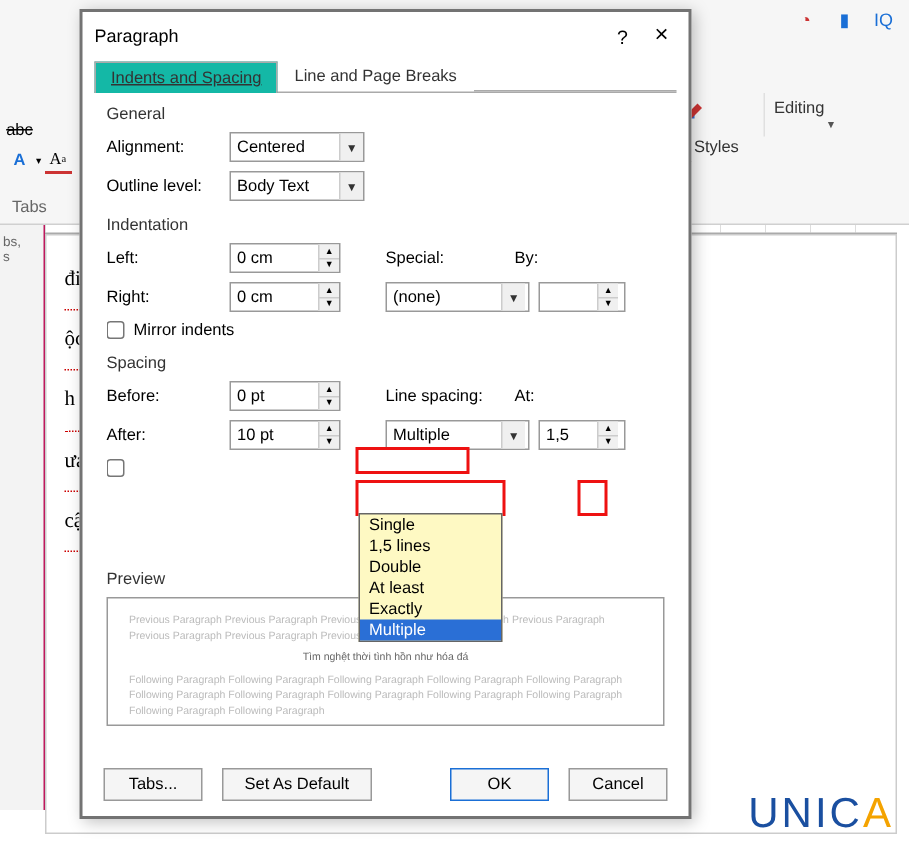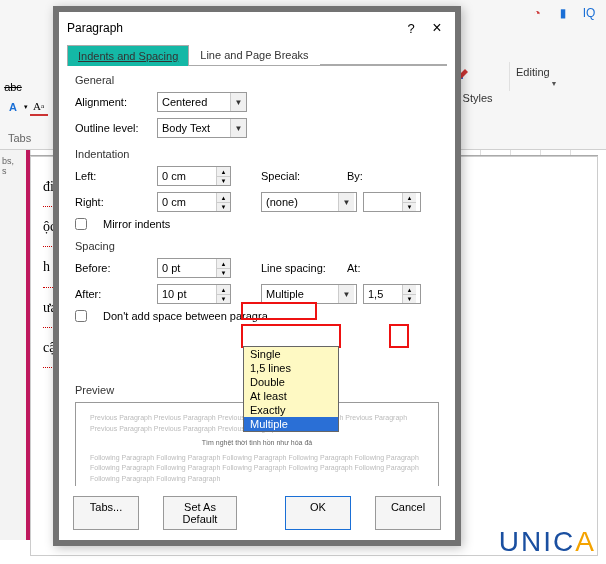--- a/index.html
+++ b/index.html
@@ -21,21 +21,21 @@
 .font-group .fg-row { display: flex; gap: 2px; align-items: center; margin-bottom: 2px; }
 .font-group .c { width: 18px; height: 18px; display: flex; align-items: center; justify-content: center; }
 .font-label { position: absolute; left: 8px; top: 132px; font-size: 11px; color: #666; }
 
 
 .doc { position: absolute; top: 156px; left: 30px; right: 8px; bottom: 8px; background: #fff; border: 1px solid #ccc; padding: 10px 12px; font-family: "Times New Roman", serif; font-size: 14px; color: #000; line-height: 2.8; overflow: hidden; }
 .doc .line { white-space: nowrap; border-bottom: 1px dotted #c00; display: inline-block; }
 .ruler { position: absolute; top: 150px; left: 30px; right: 8px; height: 6px; background: repeating-linear-gradient(90deg, #ddd, #ddd 1px, #fff 1px, #fff 30px); border-bottom: 1px solid #aaa; }
 
 
-.dialog { position: absolute; left: 53px; top: 6px; width: 408px; height: 540px; background: #fff; border: 6px solid #737373; box-shadow: 2px 2px 10px rgba(0,0,0,.25); display: flex; flex-direction: column; }
+.dialog { position: absolute; left: 53px; top: 6px; width: 408px; height: 540px; background: #fff; border: 2px solid #737373; box-shadow: 2px 2px 10px rgba(0,0,0,.25); display: flex; flex-direction: column; }
 .dlg-title { display: flex; align-items: center; padding: 6px 8px; font-size: 12px; }
 .dlg-title .t { flex: 1; }
 .dlg-title .wbtn { width: 20px; height: 20px; display: flex; align-items: center; justify-content: center; font-size: 13px; margin-left: 6px; cursor: default; }
 .tab { padding: 4px 10px; border: 1px solid transparent; border-bottom: none; cursor: default; color: #333; font-size: 11px; }
 .tab.active { border-color: #aaa; background: #14b8a6; position: relative; top: 1px; }
 .tab-sep { flex: 1; border-bottom: 1px solid #aaa; }
 .tabwrap { border-bottom: 1px solid #aaa; display: flex; margin: 0 8px; }
 
 .body { padding: 8px 16px; flex: 1; overflow: hidden; position: relative; }
 .group { margin-bottom: 10px; }
@@ -43,45 +43,45 @@
 .row { display: flex; align-items: center; margin-bottom: 6px; gap: 6px; }
 .lbl { width: 76px; font-size: 11px; color: #000; }
 .field { display: inline-flex; align-items: center; border: 1px solid #999; background: #fff; height: 20px; }
 .field input { border: none; outline: none; font-size: 11px; padding: 2px 4px; width: 58px; background: transparent; }
 .field.sel input { width: 72px; }
 .field .dd { width: 16px; height: 18px; display: flex; align-items: center; justify-content: center; border-left: 1px solid #ccc; font-size: 8px; color: #333; background: #f0f0f0; }
 .spin { display: flex; flex-direction: column; }
 .spin .sb { width: 14px; height: 9px; font-size: 6px; display: flex; align-items: center; justify-content: center; background: #f0f0f0; border-left: 1px solid #ccc; }
 .spin .sb+.sb { border-top: 1px solid #ccc; }
 .col2 { width: 80px; font-size: 11px; }
-.chk { display: flex; align-items: center; gap: 16px; font-size: 11px; margin-top: 2px; }
+.chk { display: flex; align-items: center; gap: 6px; font-size: 11px; margin-top: 2px; }
 .chk input { width: 12px; height: 12px; }
 
 .preview-box { border: 1px solid #999; padding: 10px 14px; margin-top: 4px; font-size: 7px; color: #bbb; line-height: 1.5; height: 86px; overflow: hidden; }
 .preview-box .dark { color: #666; text-align: center; margin: 4px 0; }
 
-.dlg-buttons { display: flex; gap: 24px; padding: 10px 14px; }
+.dlg-buttons { display: flex; gap: 13px; padding: 10px 14px; align-items: flex-end; }
 .dlg-buttons .btn { border: 1px solid #999; padding: 4px 14px; font-size: 11px; background: #f5f5f5; cursor: default; min-width: 66px; text-align: center; }
 .dlg-buttons .spacer { flex: 1; }
 .dlg-buttons .btn.primary { border: 1.5px solid #1a6fd6; }
 
 
 .hl { position: absolute; border: 2px solid #e11; pointer-events: none; }
 
 
 .dd-list { position: absolute; background: #fef9c3; border: 1px solid #666; font-size: 11px; z-index: 10; }
 .dd-list .opt { padding: 1px 6px; white-space: nowrap; cursor: default; }
 .dd-list .opt.sel { background: #2a6fd6; color: #fff; }
 
 
 .logo { position: absolute; right: 10px; bottom: 6px; font-family: Arial, sans-serif; font-size: 28px; font-weight: 400; letter-spacing: 2px; color: #1a4fa0; }
 .logo .o { color: #f4a300; }
 
 
-.left-pane { position: absolute; left: 0; top: 150px; width: 30px; height: 390px; background: #f3f3f3; border-right: 4px solid #be185d; font-size: 9px; color: #666; padding: 6px 2px; }
+.left-pane { position: absolute; left: 0; top: 150px; width: 30px; height: 390px; background: #f3f3f3; border-right: 1px solid #be185d; font-size: 9px; color: #666; padding: 6px 2px; }
 </style>
 </head>
 <body>
 
 <div class="ribbon-bg">
   <div class="ribbon-top">
     <span class="sq" style="color:#c33">◔</span>
     <span class="sq" style="color:#1a6fd6">▮</span>
     <span class="sq" style="color:#1a6fd6">IQ</span>
   </div>
@@ -240,21 +240,20 @@
         <span class="field" id="at-field" style="width:58px">
           <input style="width: 38px;" value="1,5">
           <span class="spin" id="at-spin">
               <span class="sb">▲</span>
               <span class="sb">▼</span>
             </span>
         </span>
       </div>
       <label class="chk">
         <input type="checkbox" style="">
-        <span>Don't add space between paragra</span>
       </label>
     </div>
 
     <div class="dd-list" id="ls-dd" style="left:184px; top:280px; width:96px">
       <div class="opt">Single</div>
       <div class="opt">1,5 lines</div>
       <div class="opt">Double</div>
       <div class="opt">At least</div>
       <div class="opt">Exactly</div>
       <div class="opt sel">Multiple</div>

